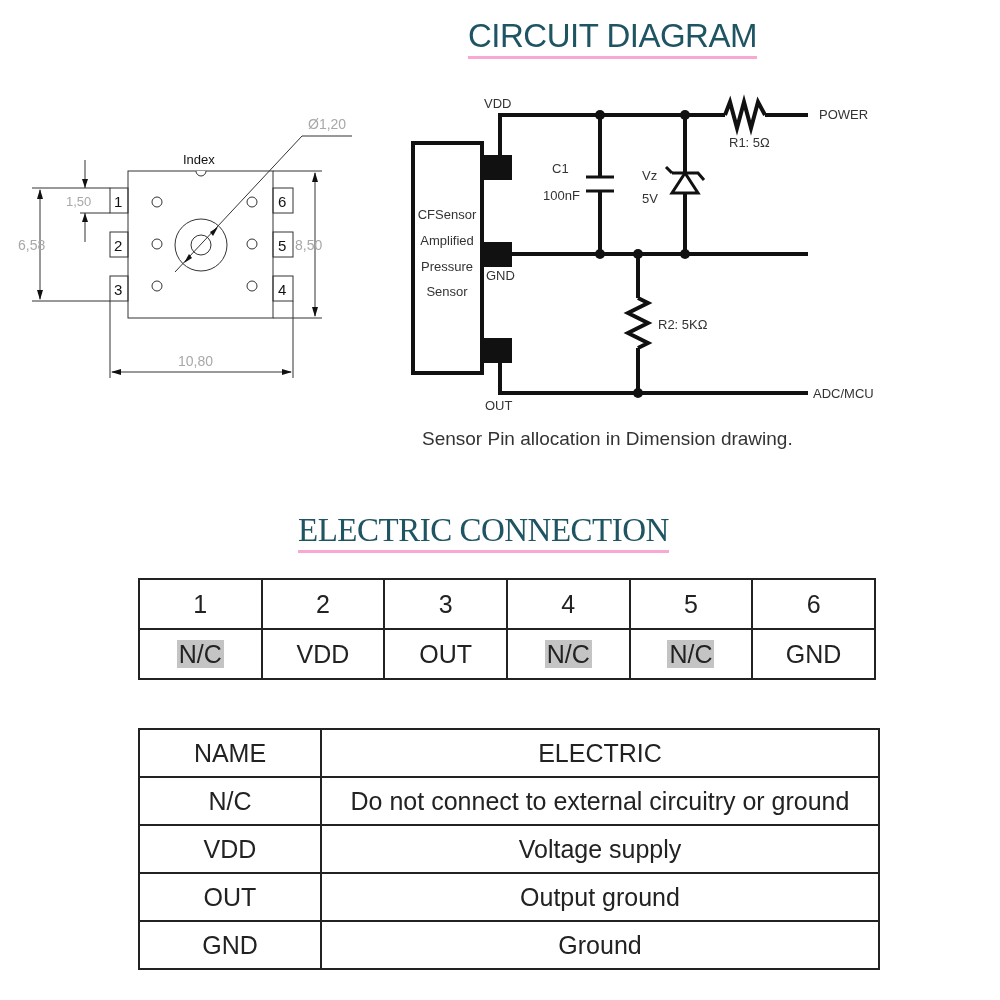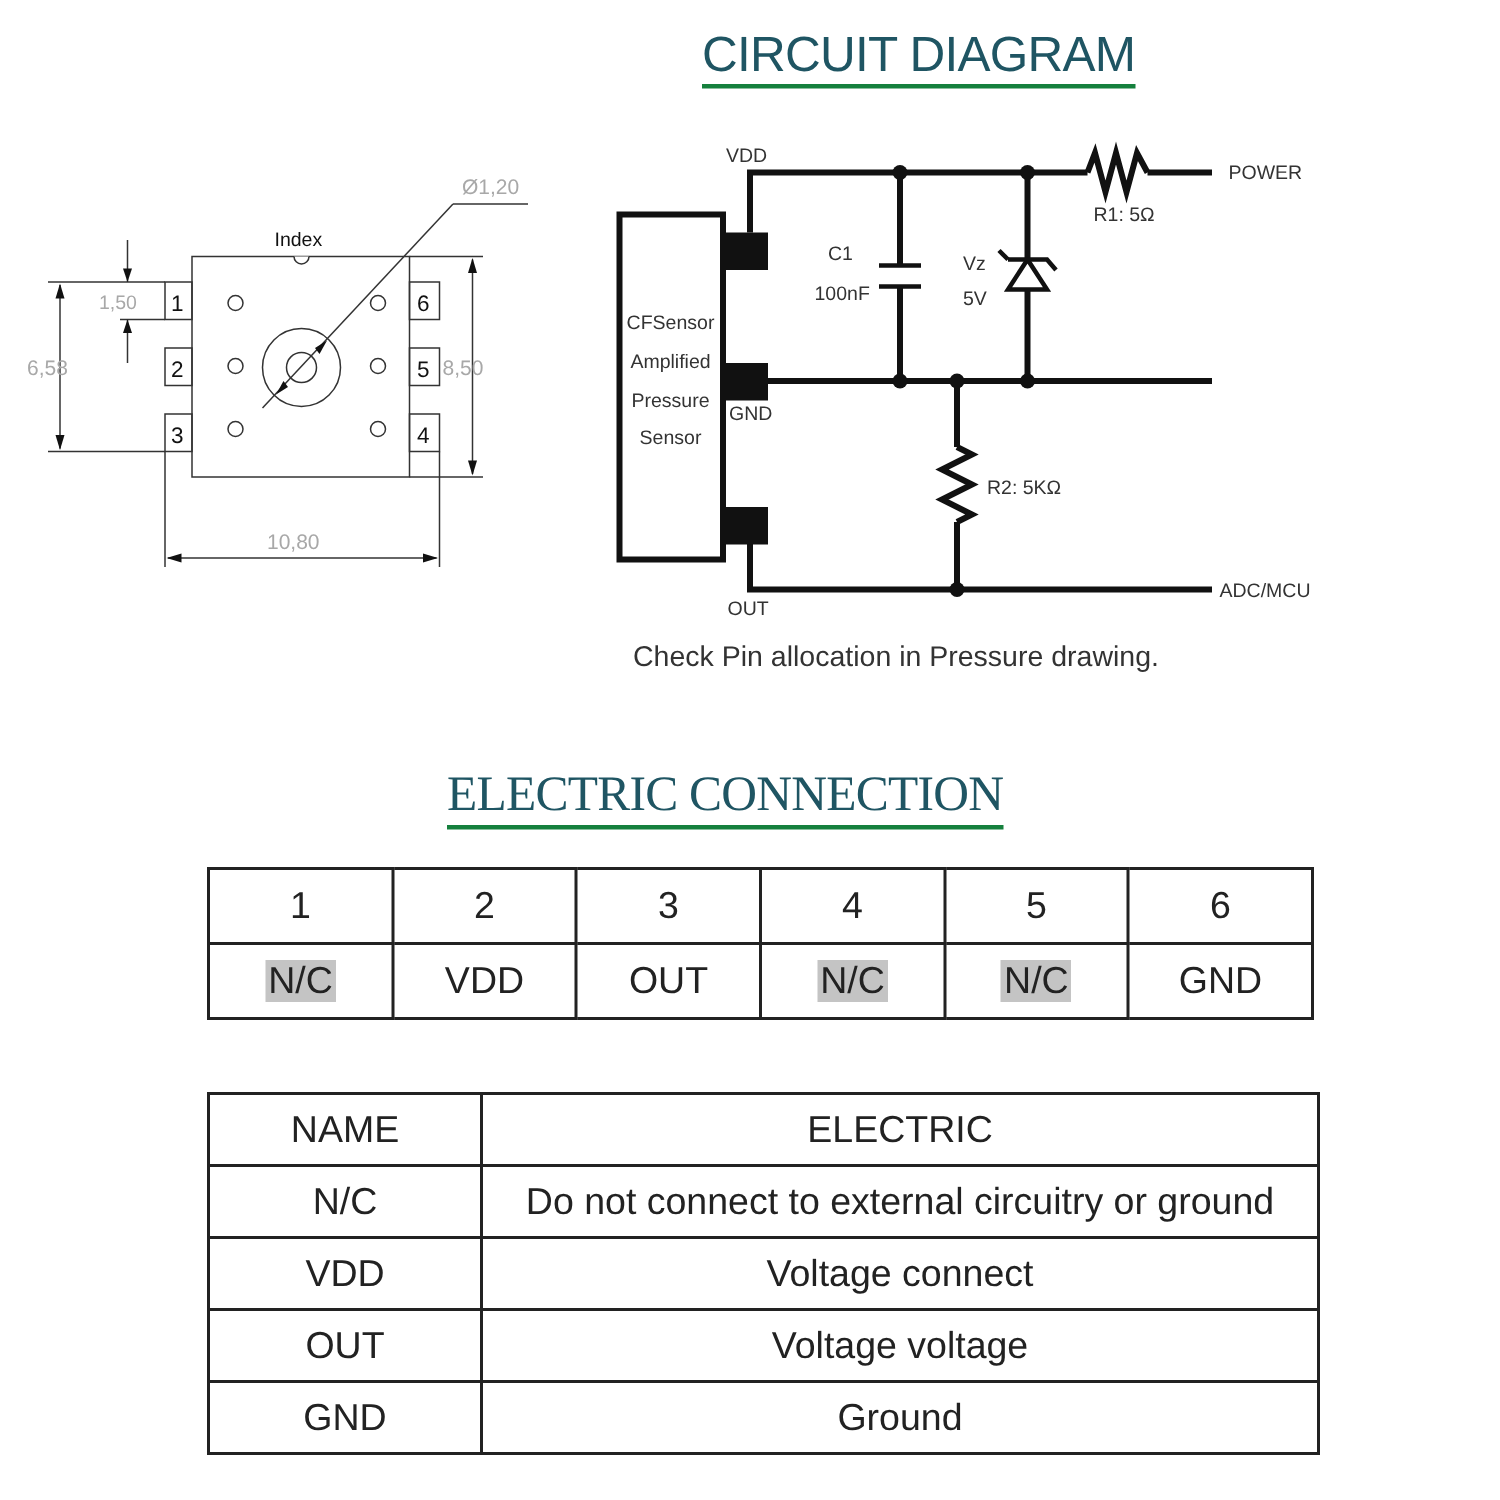--- a/index.html
+++ b/index.html
@@ -1,17 +1,17 @@
 <!DOCTYPE html>
 <html><head>
 <meta charset="utf-8">
 <style>
   html, body { margin:0; padding:0; background:#ffffff; }
   body { width:1000px; height:1000px; position:relative; overflow:hidden; font-family:"Liberation Sans", sans-serif; color:#222; }
-  .title { position:absolute; color:#1f5563; font-size:33px; letter-spacing:-0.5px; font-family:"Liberation Sans", sans-serif; border-bottom:3px solid #15803d; line-height:36px; padding-bottom:2px; white-space:nowrap; }
+  .title { position:absolute; color:#1f5563; font-size:33px; letter-spacing:-0.5px; font-family:"Liberation Sans", sans-serif; border-bottom:3px solid #f9a8d4; line-height:36px; padding-bottom:2px; white-space:nowrap; }
   #title-circuit { left:468px; top:18px; }
   #title-electric { left:298px; top:512px;font-family:Liberation Serif, serif; }
   svg text { font-family:"Liberation Sans", sans-serif; }
   .note { position:absolute; left:422px; top:425px; font-size:19px; line-height:28px; color:#333; }
   table { border-collapse:collapse; position:absolute; }
   td { border:2px solid #222; text-align:center; color:#222; font-size:25px; font-family:"Liberation Sans", sans-serif; padding:0; }
   #pin-table { left:138px; top:578px; width:738px; }
   #pin-table td { height:48px; width:121px; }
   .hl { background:#c4c4c4; padding:0 2px; }
   #func-table { left:138px; top:728px; width:742px; }
@@ -144,21 +144,21 @@
     <text x="242" y="95">Vz</text>
     <text x="242" y="118">5V</text>
     <text x="329" y="62">R1: 5Ω</text>
     <text x="258" y="244">R2: 5KΩ</text>
     <text x="419" y="34">POWER</text>
     <text x="413" y="313">ADC/MCU</text>
   </g>
 </svg>
 
 <div class="note">
-  <div>Check Pin allocation in Pressure drawing.</div>
+  <div>Sensor Pin allocation in Dimension drawing.</div>
 </div>
 
 <div class="title" id="title-electric">ELECTRIC CONNECTION</div>
 
 <table id="pin-table">
   <tbody>
       <tr>
     <td>1</td>
     <td>2</td>
     <td>3</td>
@@ -182,24 +182,24 @@
       <tr>
     <td class="name">NAME</td>
     <td>ELECTRIC</td>
   </tr>
   <tr>
     <td class="name">N/C</td>
     <td>Do not connect to external circuitry or ground</td>
   </tr>
   <tr>
     <td class="name">VDD</td>
-    <td>Voltage connect</td>
+    <td>Voltage supply</td>
   </tr>
   <tr>
     <td class="name">OUT</td>
-    <td>Voltage voltage</td>
+    <td>Output ground</td>
   </tr>
   <tr>
     <td class="name">GND</td>
     <td>Ground</td>
   </tr>
 </tbody>
   </table>
 
 </body></html>

